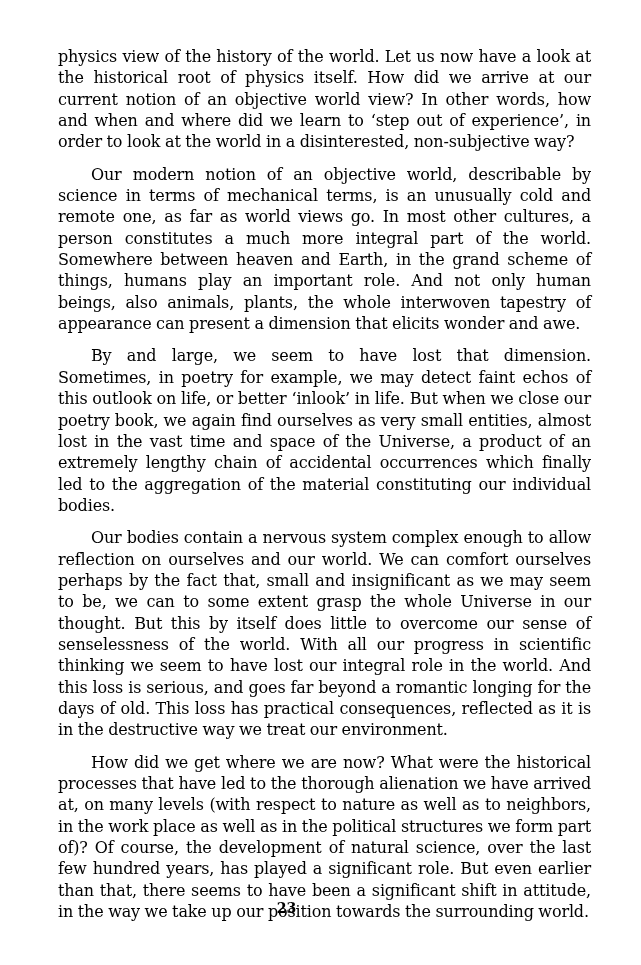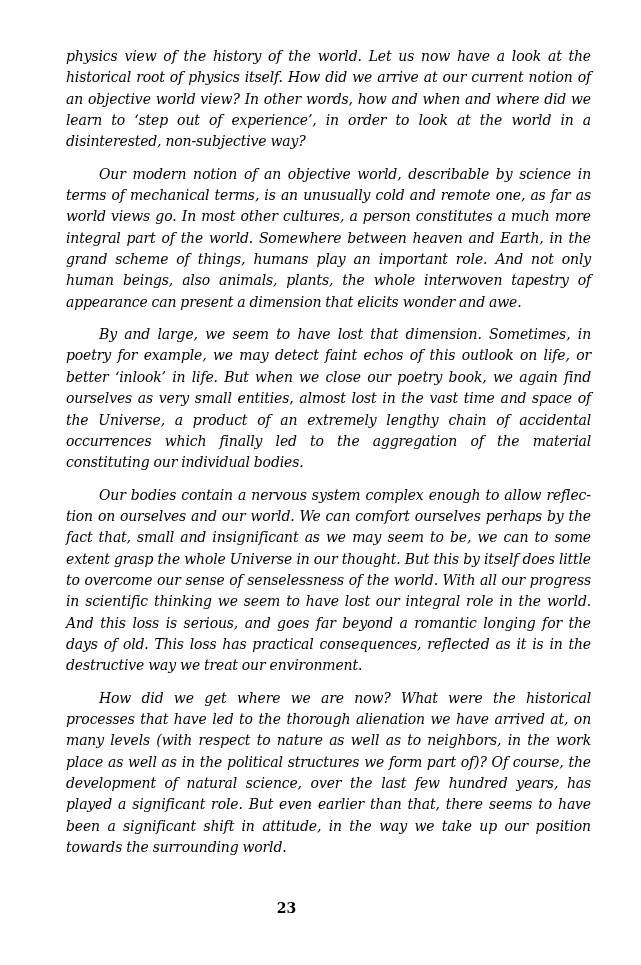--- a/index.html
+++ b/index.html
@@ -15,29 +15,28 @@
       font-family: "DejaVu Serif", "Liberation Serif", serif;
       color: #000000;
     }
     .page {
       position: absolute;
       left: 50px;
       top: 46px;
       width: 541px;
     }
     .para {
-      margin: 0 0 11px 16px;
-      font-size: 14px;
+      margin: 0 0 11px 8px;
+      font-size: 16px;
       line-height: 21.35px;
       text-align: justify;
       text-align-last: left;
       hyphens: manual;
       letter-spacing: -0.15px;
       word-spacing: -0.3px;
-      font-style: italic;
     }
     .para.indent {
       text-indent: 33px;
     }
     .page-number {
       position: absolute;
       left: 0;
       width: 573px;
       top: 900px;
       text-align: center;

